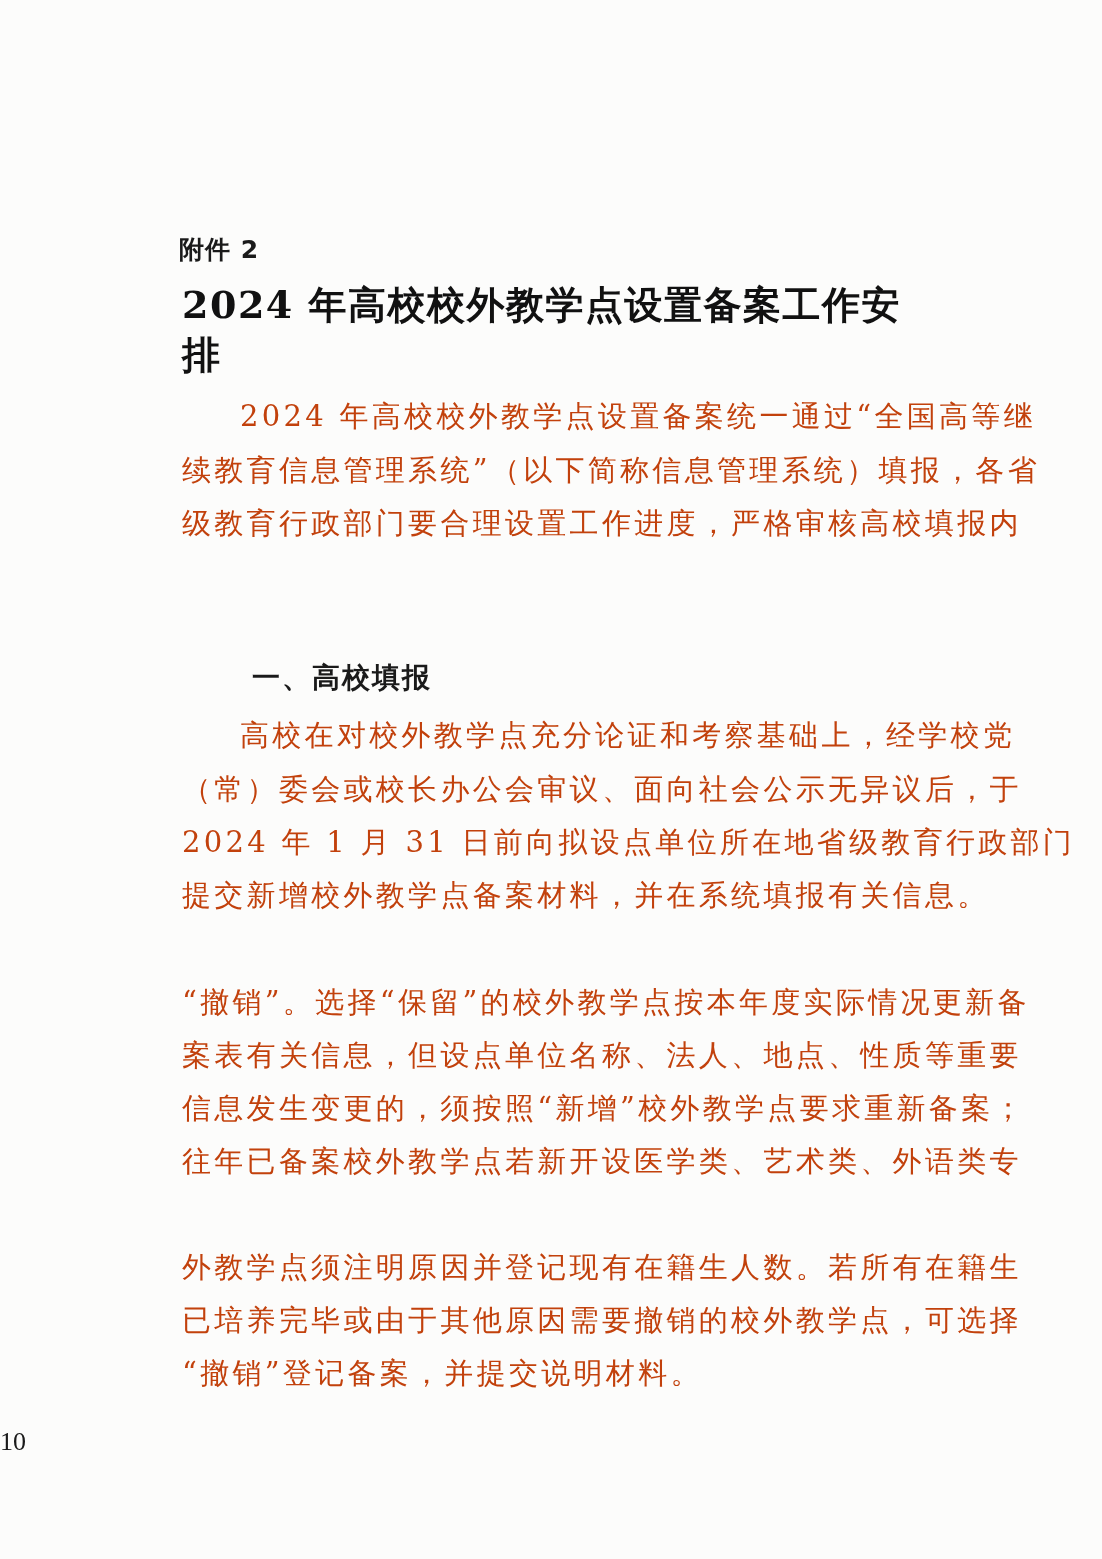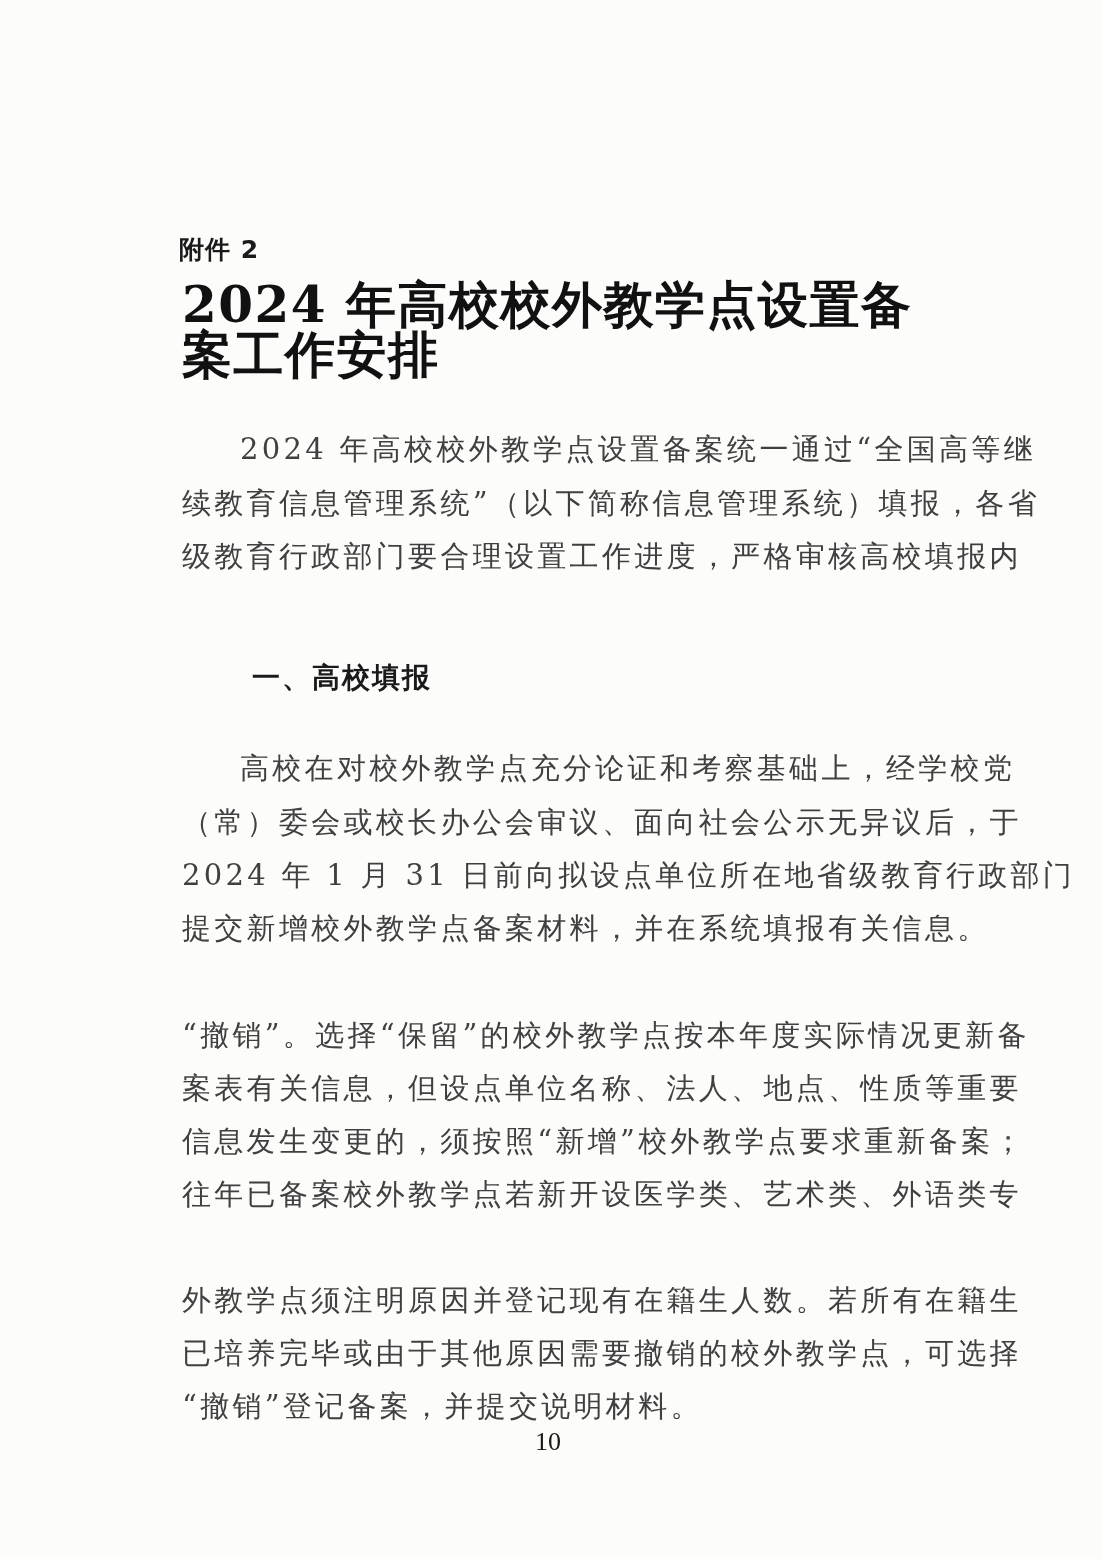--- a/index.html
+++ b/index.html
@@ -3,37 +3,37 @@
 <meta charset="utf-8">
 <style>
   html, body { margin: 0; padding: 0; }
   body {
     width: 1102px; height: 1559px; background: #fbfbfa; position: relative; overflow: hidden;
     font-family: "DejaVu Serif", "Liberation Serif", serif; color: #1a1a1a;
   }
   .page { position: absolute; inset: 0; background: #fcfcfb; }
   .line {
     position: absolute; left: 182px; width: 740px; white-space: nowrap;
-    font-size: 29px; line-height: 36px; letter-spacing: 3.3px; color: #404040; margin-top: 33px;
+    font-size: 29px; line-height: 36px; letter-spacing: 3.3px; color: #c2410c;
   }
   .indent { left: 240px; width: 682px; }
   .attach {
     position: absolute; left: 179px; top: 186px; font-size: 25px; line-height: 32px;
     font-family: "DejaVu Sans", "Liberation Sans", sans-serif; font-weight: bold; letter-spacing: 1px; margin-top: 48px;
   }
   .title {
     position: absolute; left: 182px; top: 280px; width: 740px; text-align: left;
-    font-size: 50px; line-height: 50px; font-weight: bold; letter-spacing: 1.5px; color: #111;
+    font-size: 38px; line-height: 50px; font-weight: bold; letter-spacing: 1.5px; color: #111;
   }
   .heading {
     position: absolute; left: 252px; top: 660px; font-size: 28px; line-height: 36px;
     font-family: "DejaVu Sans", "Liberation Sans", sans-serif; font-weight: bold; letter-spacing: 2px; text-align: right;
   }
   .pagenum {
-    position: absolute; left: 0; width: 1096px; top: 1426px; text-align: center;
+    position: absolute; left: 0; width: 1096px; top: 1426px; text-align: left;
     font-size: 26px; line-height: 32px; font-family: "Liberation Serif", serif;
   }
 </style>
 </head>
 <body>
 
 <div class="page">
 
   <div class="attach">附件 2</div>
 

